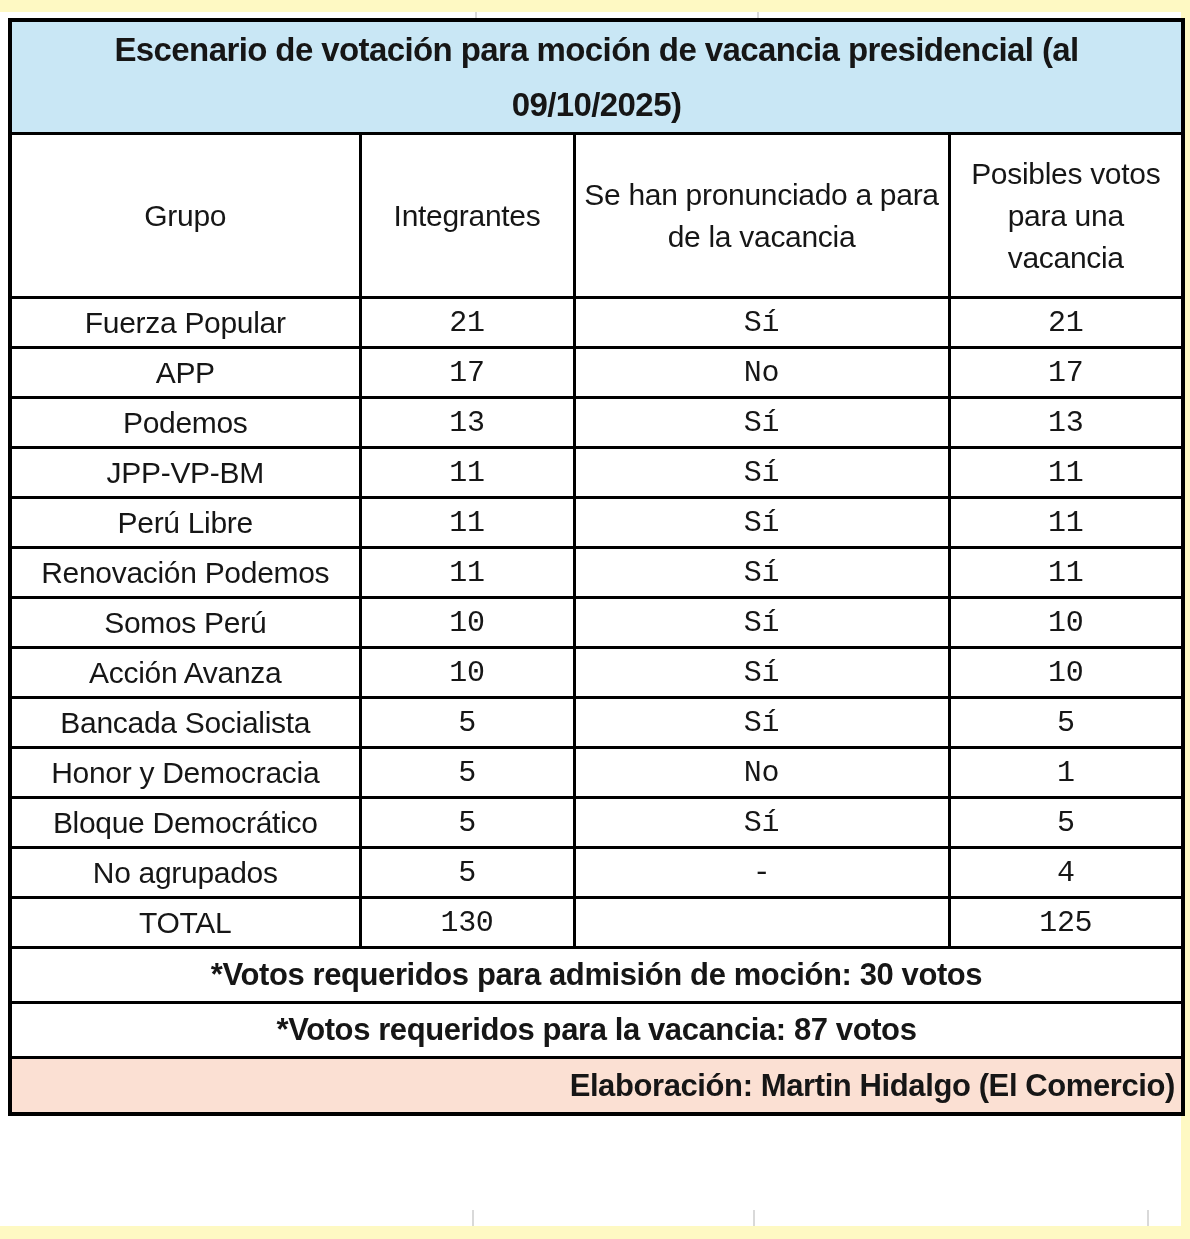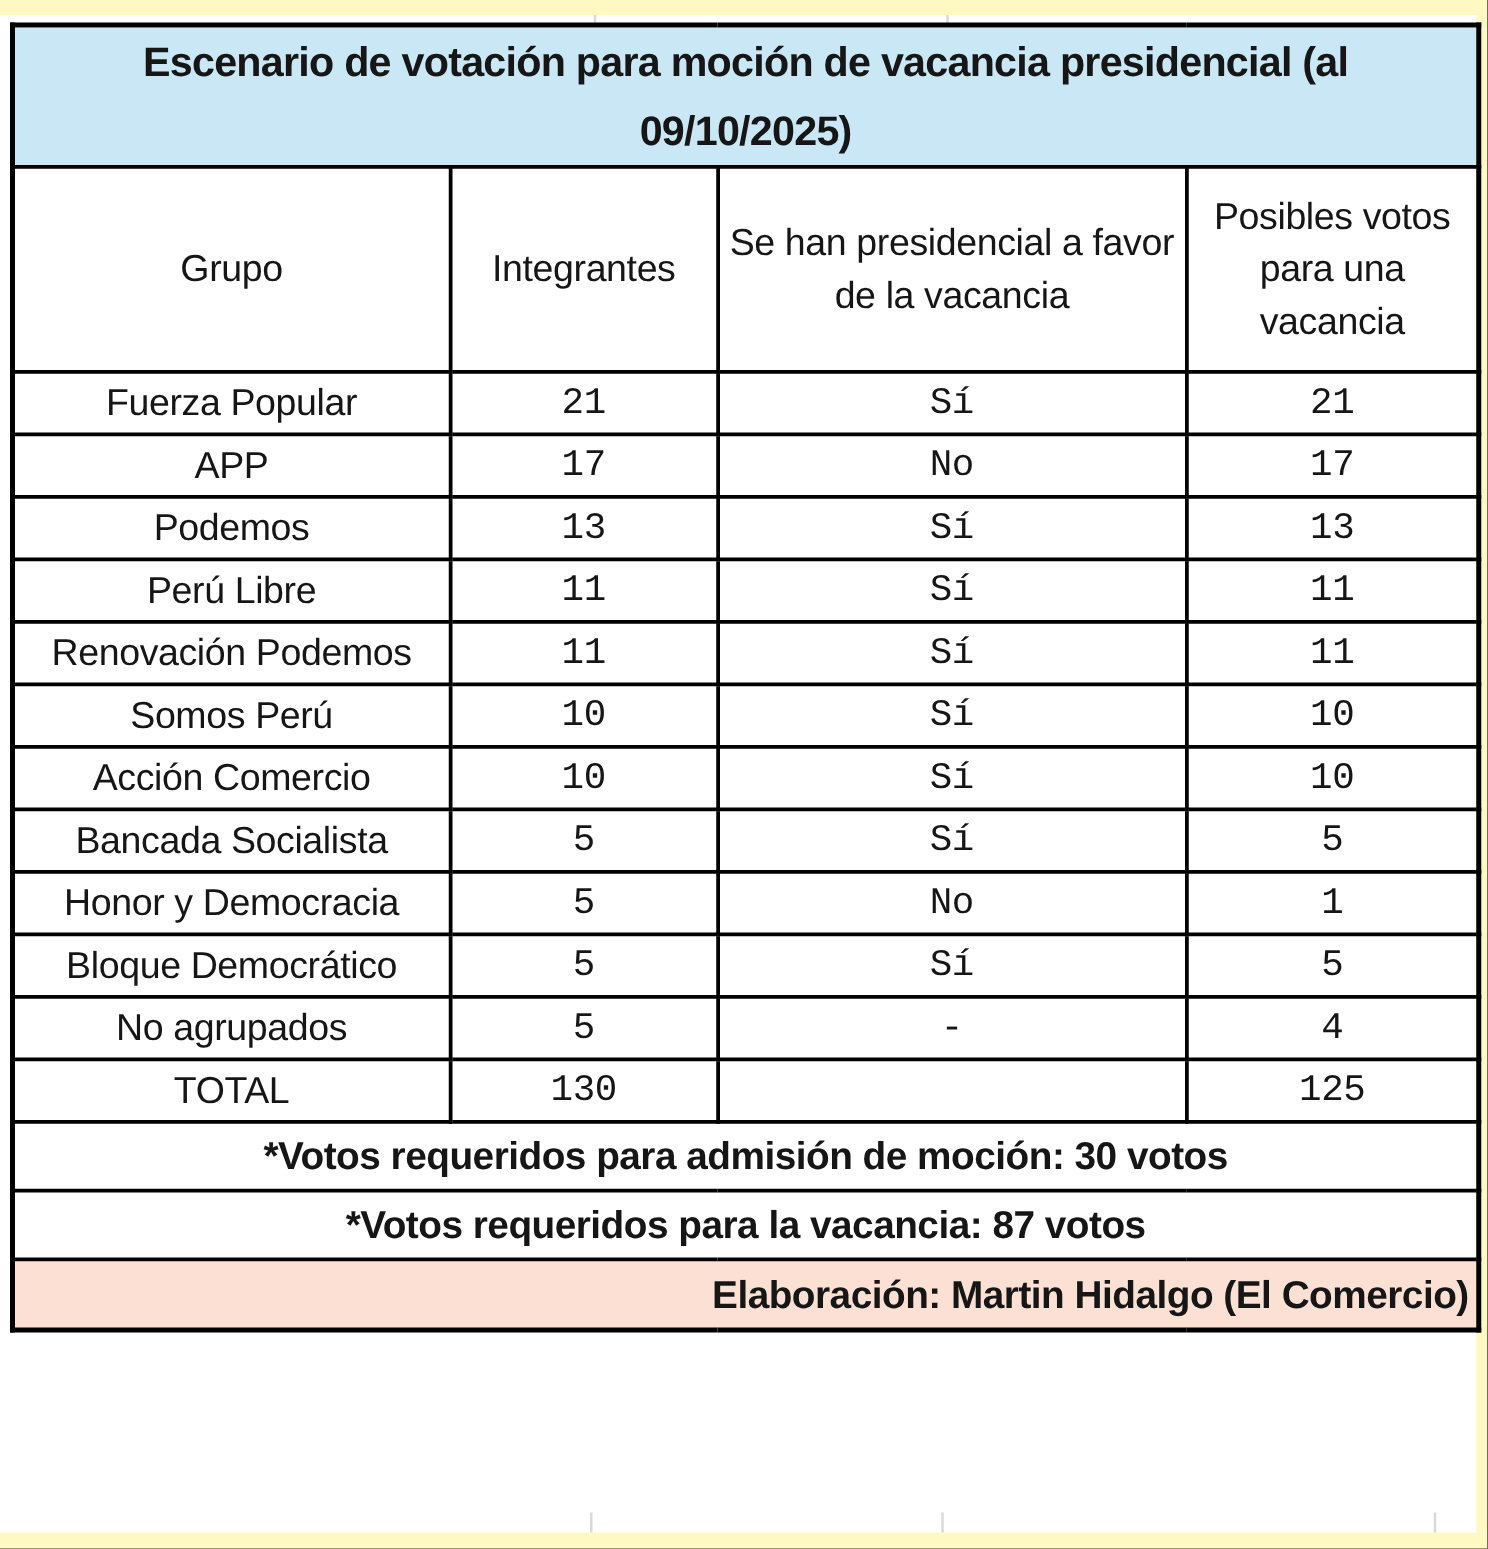--- a/index.html
+++ b/index.html
@@ -65,21 +65,21 @@
           <col style="width:375px">
           <col style="width:234px">
       </colgroup>
       <thead>
         <tr class="title-row">
           <th colspan="4"><span>Escenario de votación para moción de vacancia presidencial (al</span><br><span>09/10/2025)</span></th>
         </tr>
         <tr class="colhead-row">
           <th>Grupo</th>
           <th>Integrantes</th>
-          <th>Se han presidencial a favor de la vacancia</th>
+          <th>Se han pronunciado a para de la vacancia</th>
           <th>Posibles votos para una vacancia</th>
         </tr>
       </thead>
       <tbody id="table-body">
           <tr class="data-row">
             <td class="left">Fuerza Popular</td>
             <td class="center">21</td>
             <td class="center">Sí</td>
             <td class="center">21</td>
           </tr>
@@ -89,39 +89,45 @@
             <td class="center">No</td>
             <td class="center">17</td>
           </tr>
           <tr class="data-row">
             <td class="left">Podemos</td>
             <td class="center">13</td>
             <td class="center">Sí</td>
             <td class="center">13</td>
           </tr>
           <tr class="data-row">
+            <td class="left">JPP-VP-BM</td>
+            <td class="center">11</td>
+            <td class="center">Sí</td>
+            <td class="center">11</td>
+          </tr>
+          <tr class="data-row">
             <td class="left">Perú Libre</td>
             <td class="center">11</td>
             <td class="center">Sí</td>
             <td class="center">11</td>
           </tr>
           <tr class="data-row">
             <td class="left">Renovación Podemos</td>
             <td class="center">11</td>
             <td class="center">Sí</td>
             <td class="center">11</td>
           </tr>
           <tr class="data-row">
             <td class="left">Somos Perú</td>
             <td class="center">10</td>
             <td class="center">Sí</td>
             <td class="center">10</td>
           </tr>
           <tr class="data-row">
-            <td class="left">Acción Comercio</td>
+            <td class="left">Acción Avanza</td>
             <td class="center">10</td>
             <td class="center">Sí</td>
             <td class="center">10</td>
           </tr>
           <tr class="data-row">
             <td class="left">Bancada Socialista</td>
             <td class="center">5</td>
             <td class="center">Sí</td>
             <td class="center">5</td>
           </tr>

